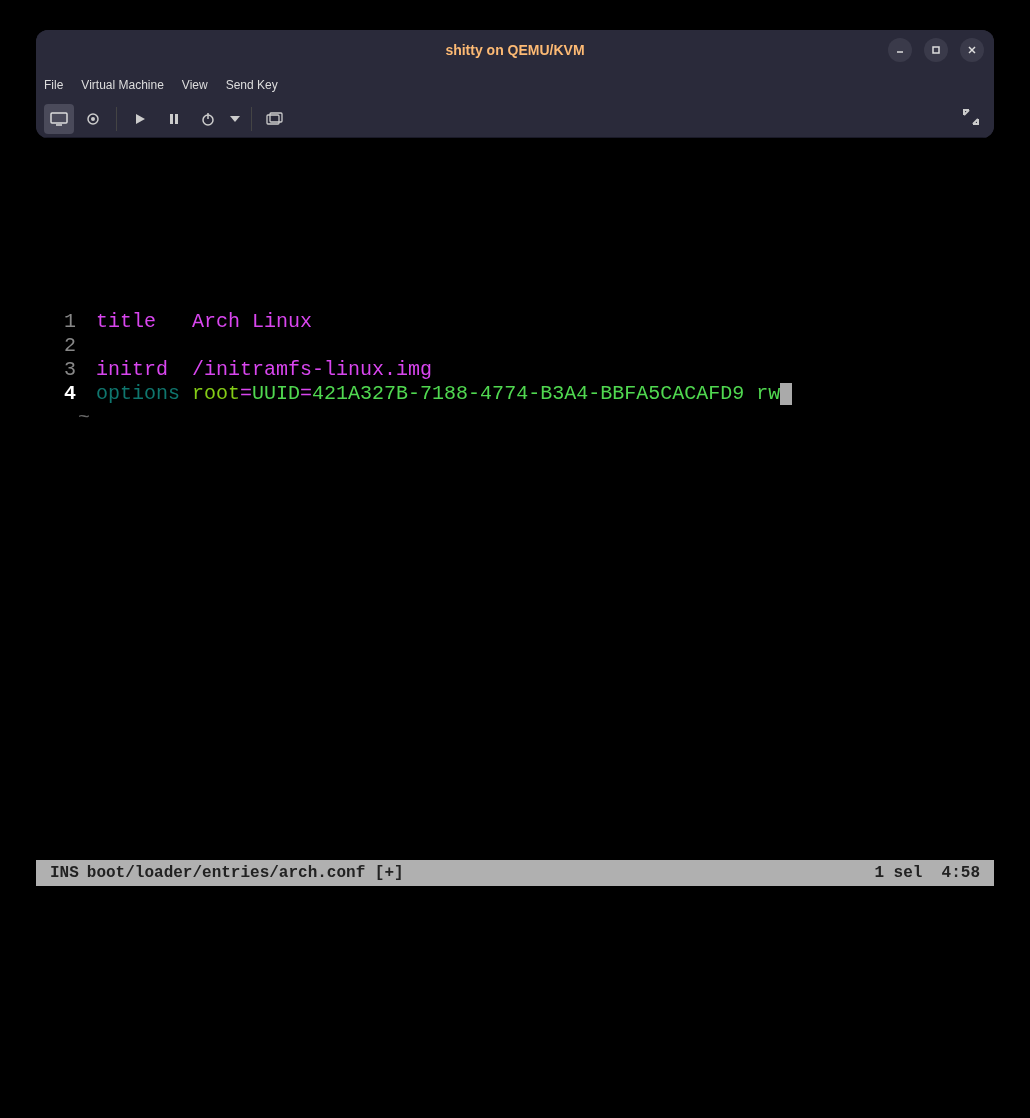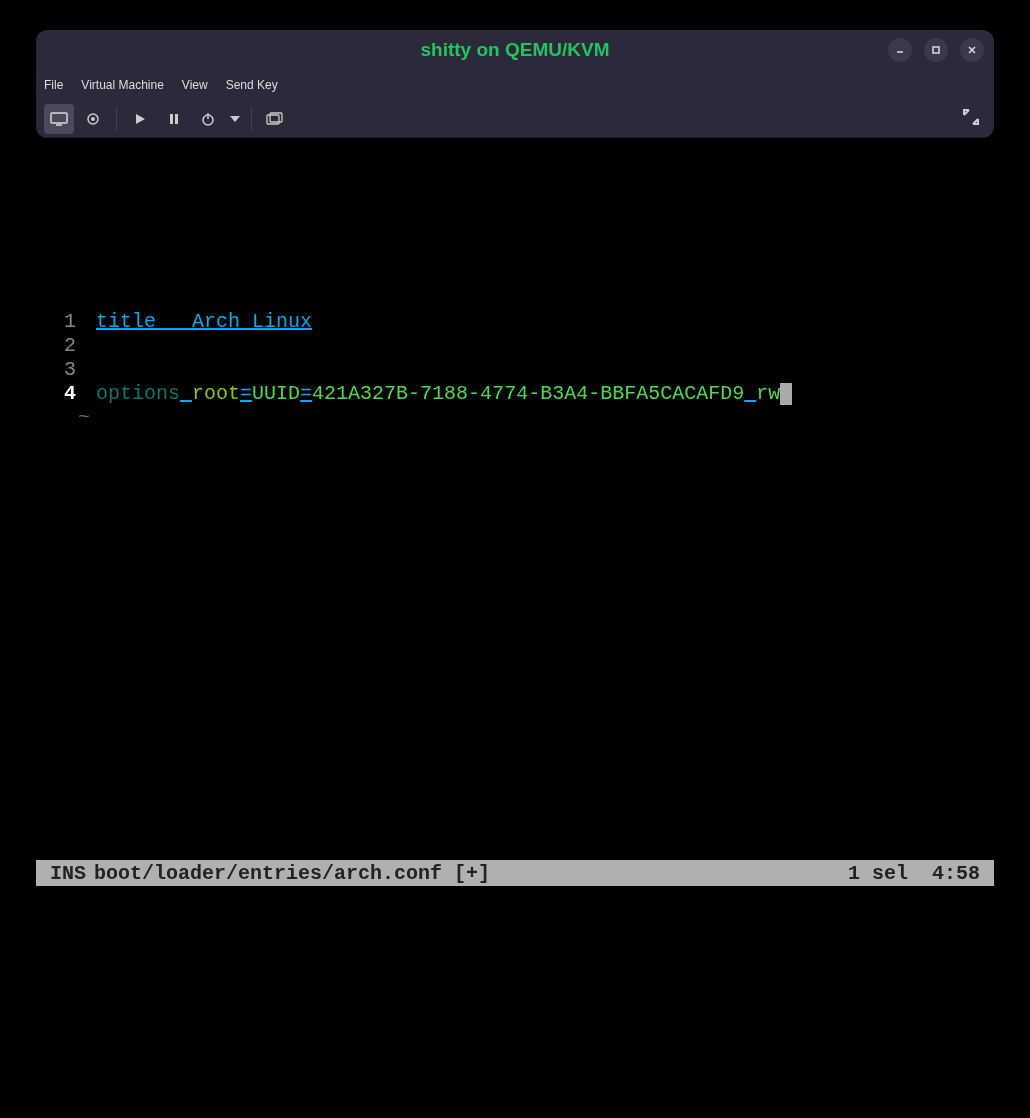--- a/index.html
+++ b/index.html
@@ -25,22 +25,22 @@
     }
     .titlebar {
       height: 40px;
       background: #2a2a3a;
       display: flex;
       align-items: center;
       justify-content: center;
       position: relative;
     }
     .title {
-      color: #22c55e;
-      font-size: 19px;
+      color: #fdba74;
+      font-size: 14px;
       font-weight: 600;
     }
     .window-controls {
       position: absolute;
       right: 10px;
       display: flex;
       gap: 12px;
     }
     .win-btn {
       width: 24px;
@@ -128,42 +128,42 @@
     .lineno.current {
       color: #fff;
       font-weight: bold;
     }
     .content {
       color: #fff;
     }
     .kw-magenta { color: #0f766e; }
     .kw-cyan { color: #84cc16; }
     .kw-green { color: #50d850; }
-    .kw-white { color: #0ea5e9; text-decoration: underline; }
+    .kw-white { color: #d946ef; }
     .cursor-block {
       display: inline-block;
       width: 12px;
       height: 22px;
       background: #aaa;
       vertical-align: text-bottom;
     }
     .tilde {
       color: #666;
       padding-left: 42px;
     }
     .statusbar {
       position: absolute;
       top: 860px;
       left: 36px;
       width: 958px;
       height: 26px;
       background: #b0b0b0;
       color: #222;
       font-family: 'Courier New', monospace;
-      font-size: 20px;
+      font-size: 16px;
       font-weight: bold;
       display: flex;
       align-items: center;
       padding: 0 14px;
     }
     .status-left {
       flex: 0 0 auto;
     }
     .status-file {
       margin-left: 8px;
@@ -255,21 +255,21 @@
           <path d="M2 7 L2 2 L7 2 M7 2 L2 7" fill="none" stroke="#ccc" stroke-width="2"></path>
           <path d="M16 11 L16 16 L11 16 M11 16 L16 11" fill="none" stroke="#ccc" stroke-width="2"></path>
         </svg>
     </div>
   </div>
 </div>
 
 <div class="editor" id="editor-lines">
     <div class="line"><span class="lineno">1</span><span class="content"><span class="kw-white">title   Arch Linux</span></span></div>
     <div class="line"><span class="lineno">2</span></div>
-    <div class="line"><span class="lineno">3</span></div>
+    <div class="line"><span class="lineno">3</span><span class="content"><span class="kw-white">initrd  /initramfs-linux.img</span></span></div>
     <div class="line"><span class="lineno current">4</span><span class="content"><span class="kw-magenta">options</span><span class="kw-white"> </span><span class="kw-cyan">root</span><span class="kw-white">=</span><span class="kw-green">UUID</span><span class="kw-white">=</span><span class="kw-green">421A327B-7188-4774-B3A4-BBFA5CACAFD9</span><span class="kw-white"> </span><span class="kw-green">rw</span><span class="cursor-block"></span></span></div>
     <div class="line"><span class="tilde">~</span></div>
   </div>
 
 <div class="statusbar">
   <span class="status-left">INS</span>
   <span class="status-file">boot/loader/entries/arch.conf [+]</span>
   <span class="status-right">
     <span>1 sel</span>&nbsp;&nbsp;<span>4:58</span>
   </span>

